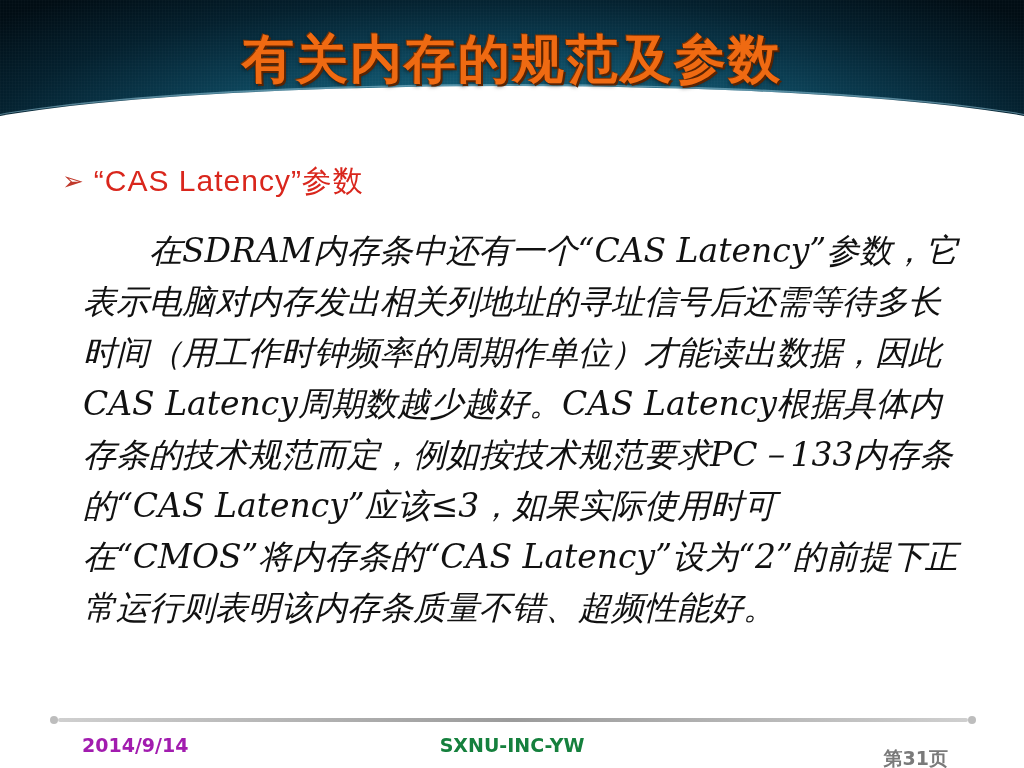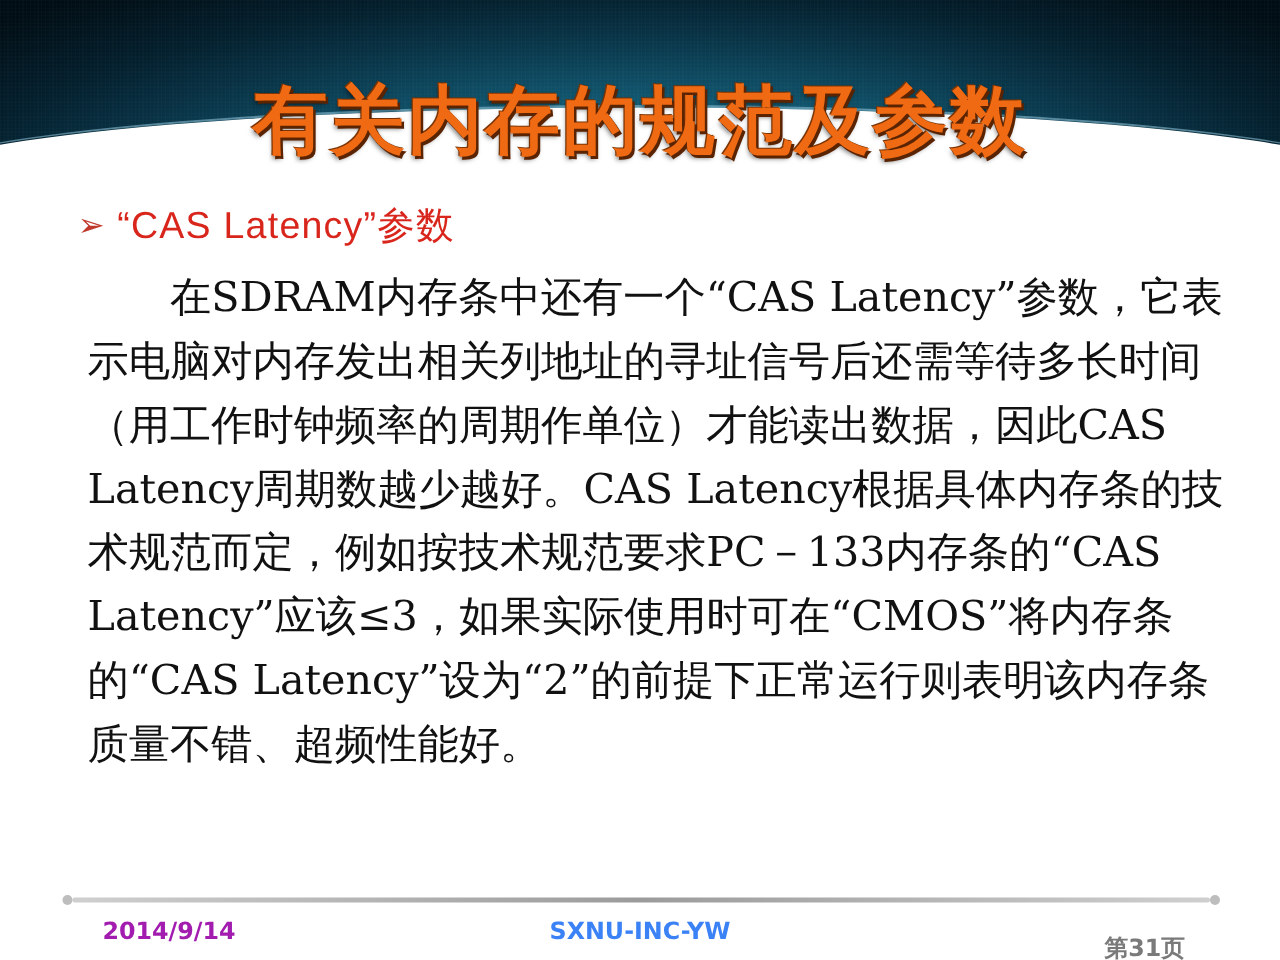--- a/index.html
+++ b/index.html
@@ -71,29 +71,28 @@
     background: transparent;
   }
   .slide-title {
     position: absolute;
     left: 0;
     top: 28px;
     width: 1024px;
     text-align: center;
     font-family: "DejaVu Sans", sans-serif;
     font-weight: bold;
-    font-size: 60px;
+    font-size: 52px;
     line-height: 62px;
     letter-spacing: 2px;
     color: #ef6a12;
     text-shadow:
       2px 2px 0 #5a2302,
       -1px -1px 0 #7a3405,
       0 2px 4px rgba(0,0,0,.55);
-    margin-top: 38px;
   }
 
   
   .body-area {
     position: absolute;
     left: 0;
     top: 150px;
     width: 1024px;
     height: 560px;
   }
@@ -126,21 +125,22 @@
     top: 62px;
     width: 910px;
     color: #111111;
     font-family: "DejaVu Serif", serif;
     font-size: 33px;
     line-height: 51px;
     letter-spacing: 0px;
     text-align: left;
   }
   .paragraph p {
-    margin: 0;
+    margin: 13px;
+    font-style: italic;
   }
 
   
   .footer-rule {
     position: absolute;
     left: 58px;
     top: 718px;
     width: 910px;
     height: 4px;
     background: linear-gradient(90deg, #cfcfcf 0%, #9b9b9b 50%, #cfcfcf 100%);
@@ -184,21 +184,21 @@
   }
   .footer-center {
     position: absolute;
     left: 0;
     top: 4px;
     width: 1024px;
     text-align: center;
     font-family: "DejaVu Sans", sans-serif;
     font-weight: bold;
     font-size: 19px;
-    color: #3b82f6;
+    color: #15803d;
   }
   .footer-page {
     position: absolute;
     right: 76px;
     top: 16px;
     font-family: "DejaVu Sans", sans-serif;
     font-weight: bold;
     font-size: 19px;
     color: #7a7a7a;
   }

